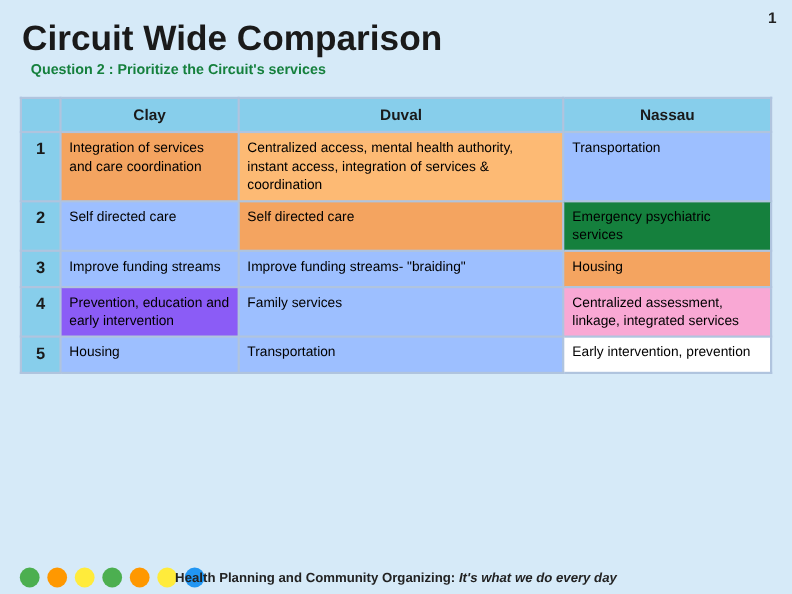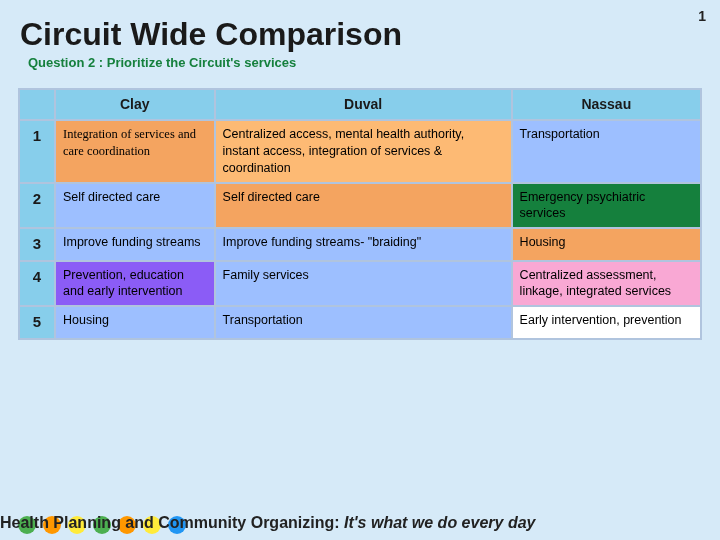--- a/index.html
+++ b/index.html
@@ -55,41 +55,42 @@
     }
     .row-num {
       background: #87ceeb;
       text-align: center;
       font-weight: bold;
       font-size: 15px;
       color: #1a1a1a;
       width: 36px;
     }
     
-    .row-1-clay   { background: #f4a460; font-family: Liberation Serif, serif; }
+    .row-1-clay   { background: #f4a460; }
     .row-1-duval  { background: #fdba74; }
     .row-1-nassau { background: #9dbfff; }
     .row-2-clay   { background: #9dbfff; }
     .row-2-duval  { background: #f4a460; }
     .row-2-nassau { background: #15803d; }
     .row-3-clay   { background: #9dbfff; }
     .row-3-duval  { background: #9dbfff; }
     .row-3-nassau { background: #f4a460; }
     .row-4-clay   { background: #8b5cf6; }
     .row-4-duval  { background: #9dbfff; }
     .row-4-nassau { background: #f9a8d4; }
     .row-5-clay   { background: #9dbfff; }
     .row-5-duval  { background: #9dbfff; }
     .row-5-nassau { background: #ffffff; }
 
     .footer {
       position: absolute;
       bottom: 8px;
       left: 0; right: 0;
-      font-size: 16px;
+      text-align: center;
+      font-size: 12px;
       color: #222;
     }
     .footer span.italic {
       font-style: italic;
       font-weight: bold;
     }
     .footer span.bold {
       font-weight: bold;
     }
     .footer-dots {

